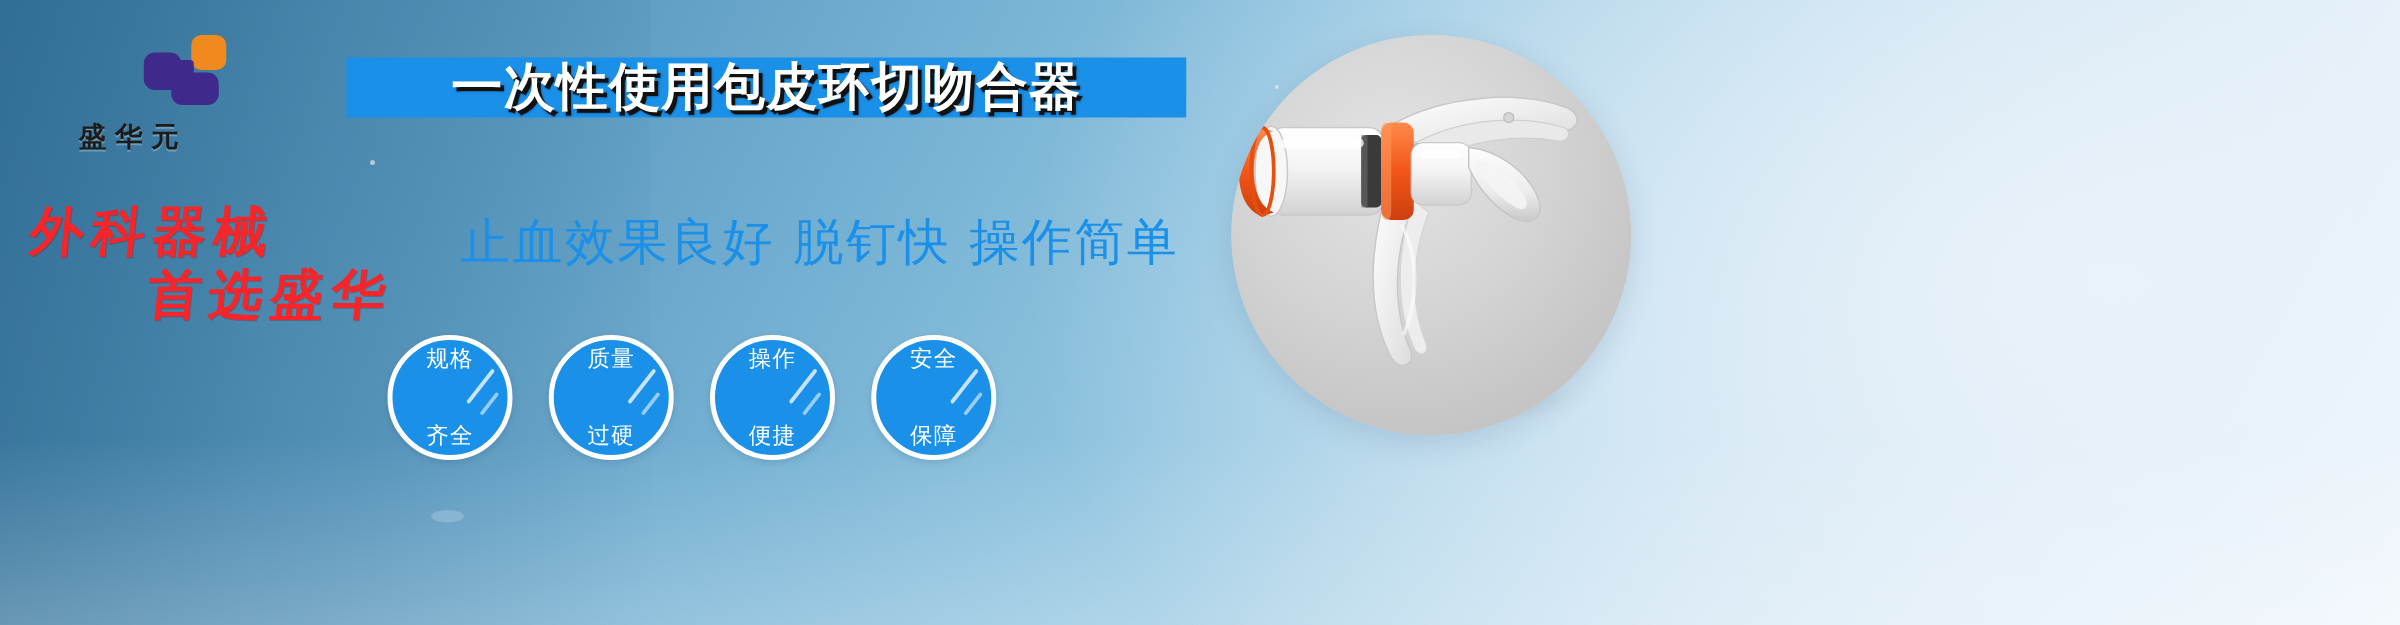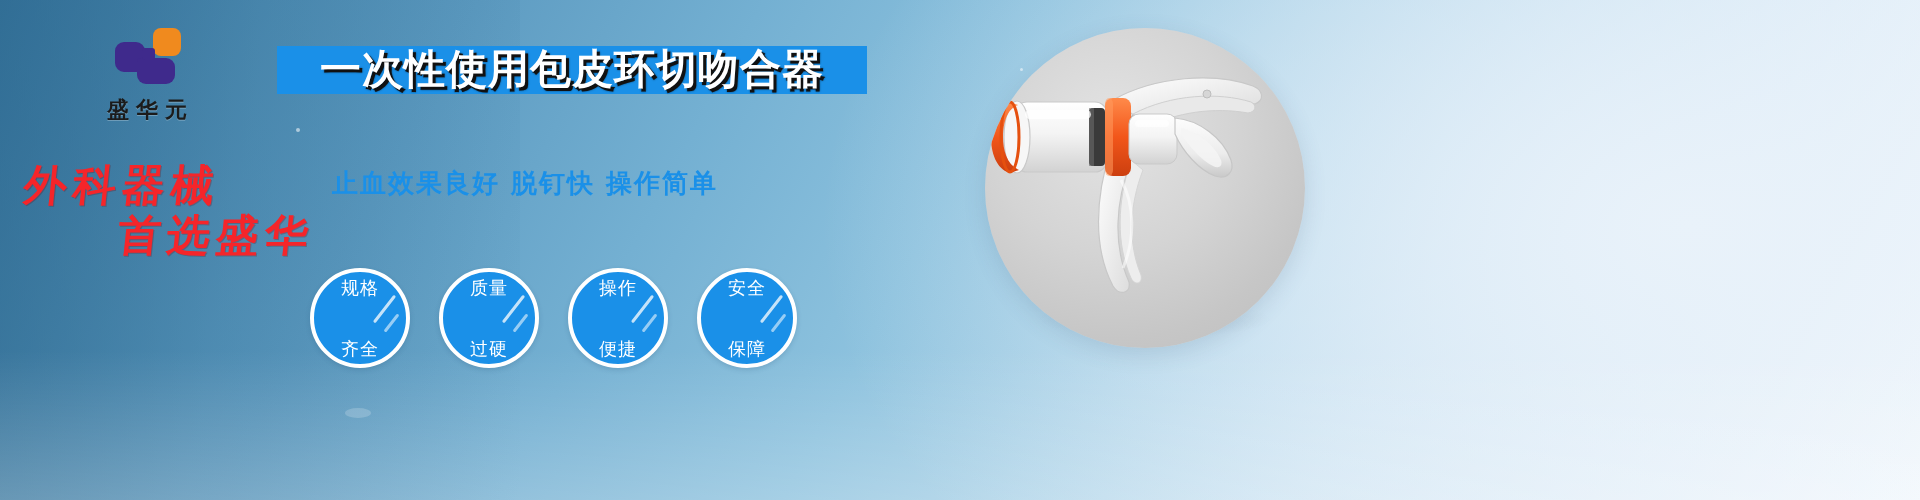--- a/index.html
+++ b/index.html
@@ -30,36 +30,36 @@
     background:linear-gradient(100deg, rgba(38,96,134,0.55) 0%, rgba(52,112,150,0.30) 45%, rgba(52,112,150,0.0) 100%);
     pointer-events:none;
   }
   .bottom-glow{
     position:absolute;left:0;bottom:0;width:1920px;height:150px;
     background:linear-gradient(to top, rgba(255,255,255,0.22), rgba(255,255,255,0.0));
     pointer-events:none;
   }
 
   
-  .logo{position:absolute;left:63px;top:28px;width:175px;text-align:center;}
+  .logo{position:absolute;left:63px;top:28px;width:175px;}
   .logo-mark{position:relative;width:72px;height:62px;margin:0 auto;}
   .lm{position:absolute;border-radius:7px;}
   .lm-a{left:0px;top:14px;width:30px;height:30px;background:#3f2a8c;border-radius:9px 9px 4px 9px;}
   .lm-b{left:22px;top:30px;width:38px;height:26px;background:#3f2a8c;border-radius:4px 9px 9px 9px;}
   .lm-c{left:38px;top:0px;width:28px;height:28px;background:#f08a1e;border-radius:8px;}
   .lm-d{left:27px;top:20px;width:13px;height:12px;background:#3f2a8c;border-radius:3px;}
   .logo-text{
     margin-top:5px;font-size:22px;letter-spacing:7px;color:#1b1b1b;
     font-family:"DejaVu Sans","Liberation Sans",sans-serif;font-weight:700;
     text-shadow:0 1px 0 rgba(255,255,255,0.25);
   }
 
   
   .title-bar{
-    position:absolute;left:277px;top:46px;width:590px;height:48px;
+    position:absolute;left:277px;top:46px;width:672px;height:48px;
     background:#1a90e8;
     display:flex;align-items:center;justify-content:center;
   }
   .title-bar .title-text{
     font-size:41px;font-weight:700;color:#ffffff;letter-spacing:1px;
     font-family:"DejaVu Sans","Liberation Sans",sans-serif;
     text-shadow:3px 3px 0 #111, 3px 3px 2px rgba(0,0,0,0.6);
     white-space:nowrap;line-height:1;
     transform:translateY(-1px);
   }
@@ -71,22 +71,22 @@
     font-size:43px;letter-spacing:6px;
     text-shadow:1px 1px 0 rgba(120,0,0,0.25);
     transform:skewX(-6deg);
     white-space:nowrap;
   }
   .calli-1{left:24px;top:157px;}
   .calli-2{left:118px;top:207px;}
 
   
   .subtitle{
-    position:absolute;left:332px;top:166px;
-    font-size:26px;color:#1a90e8;font-weight:700;letter-spacing:2px;
+    position:absolute;left:368px;top:166px;
+    font-size:40px;color:#1a90e8;font-weight:400;letter-spacing:2px;
     font-family:"DejaVu Sans","Liberation Sans",sans-serif;
     white-space:nowrap;
   }
 
   
   .circles{position:absolute;left:310px;top:268px;display:flex;gap:29px;}
   .circle{
     position:relative;width:92px;height:92px;border-radius:50%;
     background:#1a90e8;border:4px solid #ffffff;
     box-shadow:0 2px 5px rgba(30,70,110,0.18);

